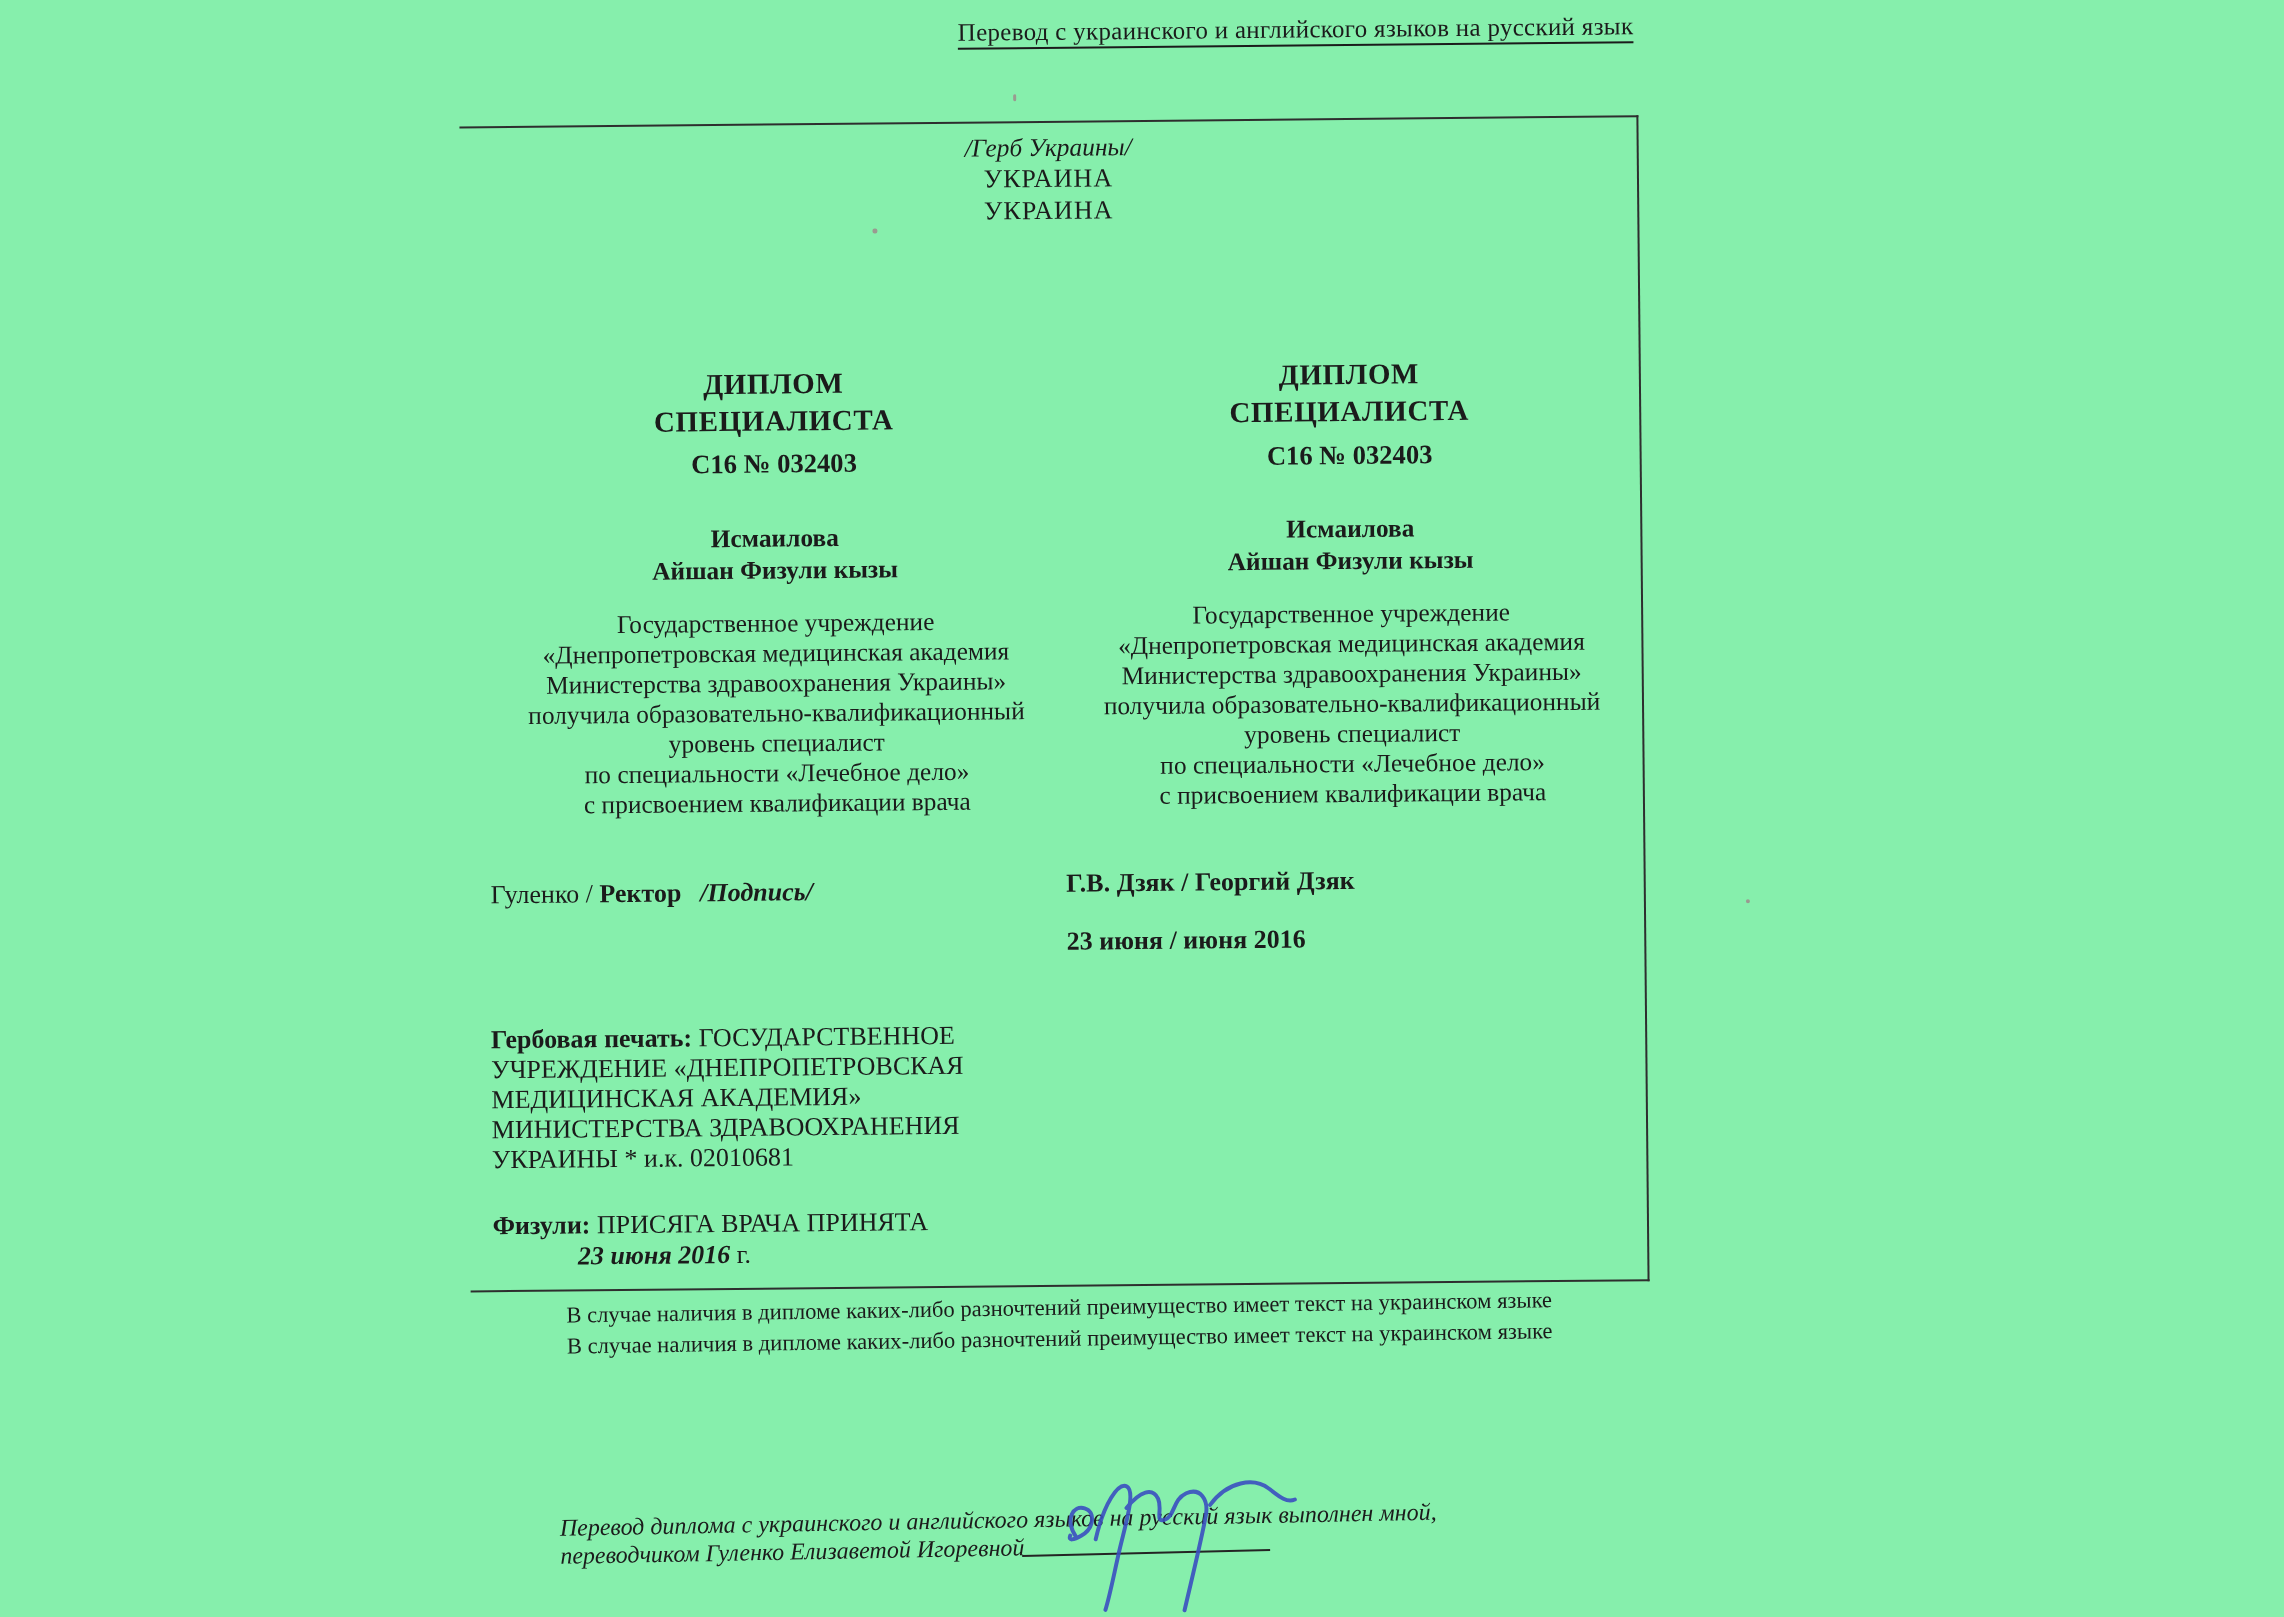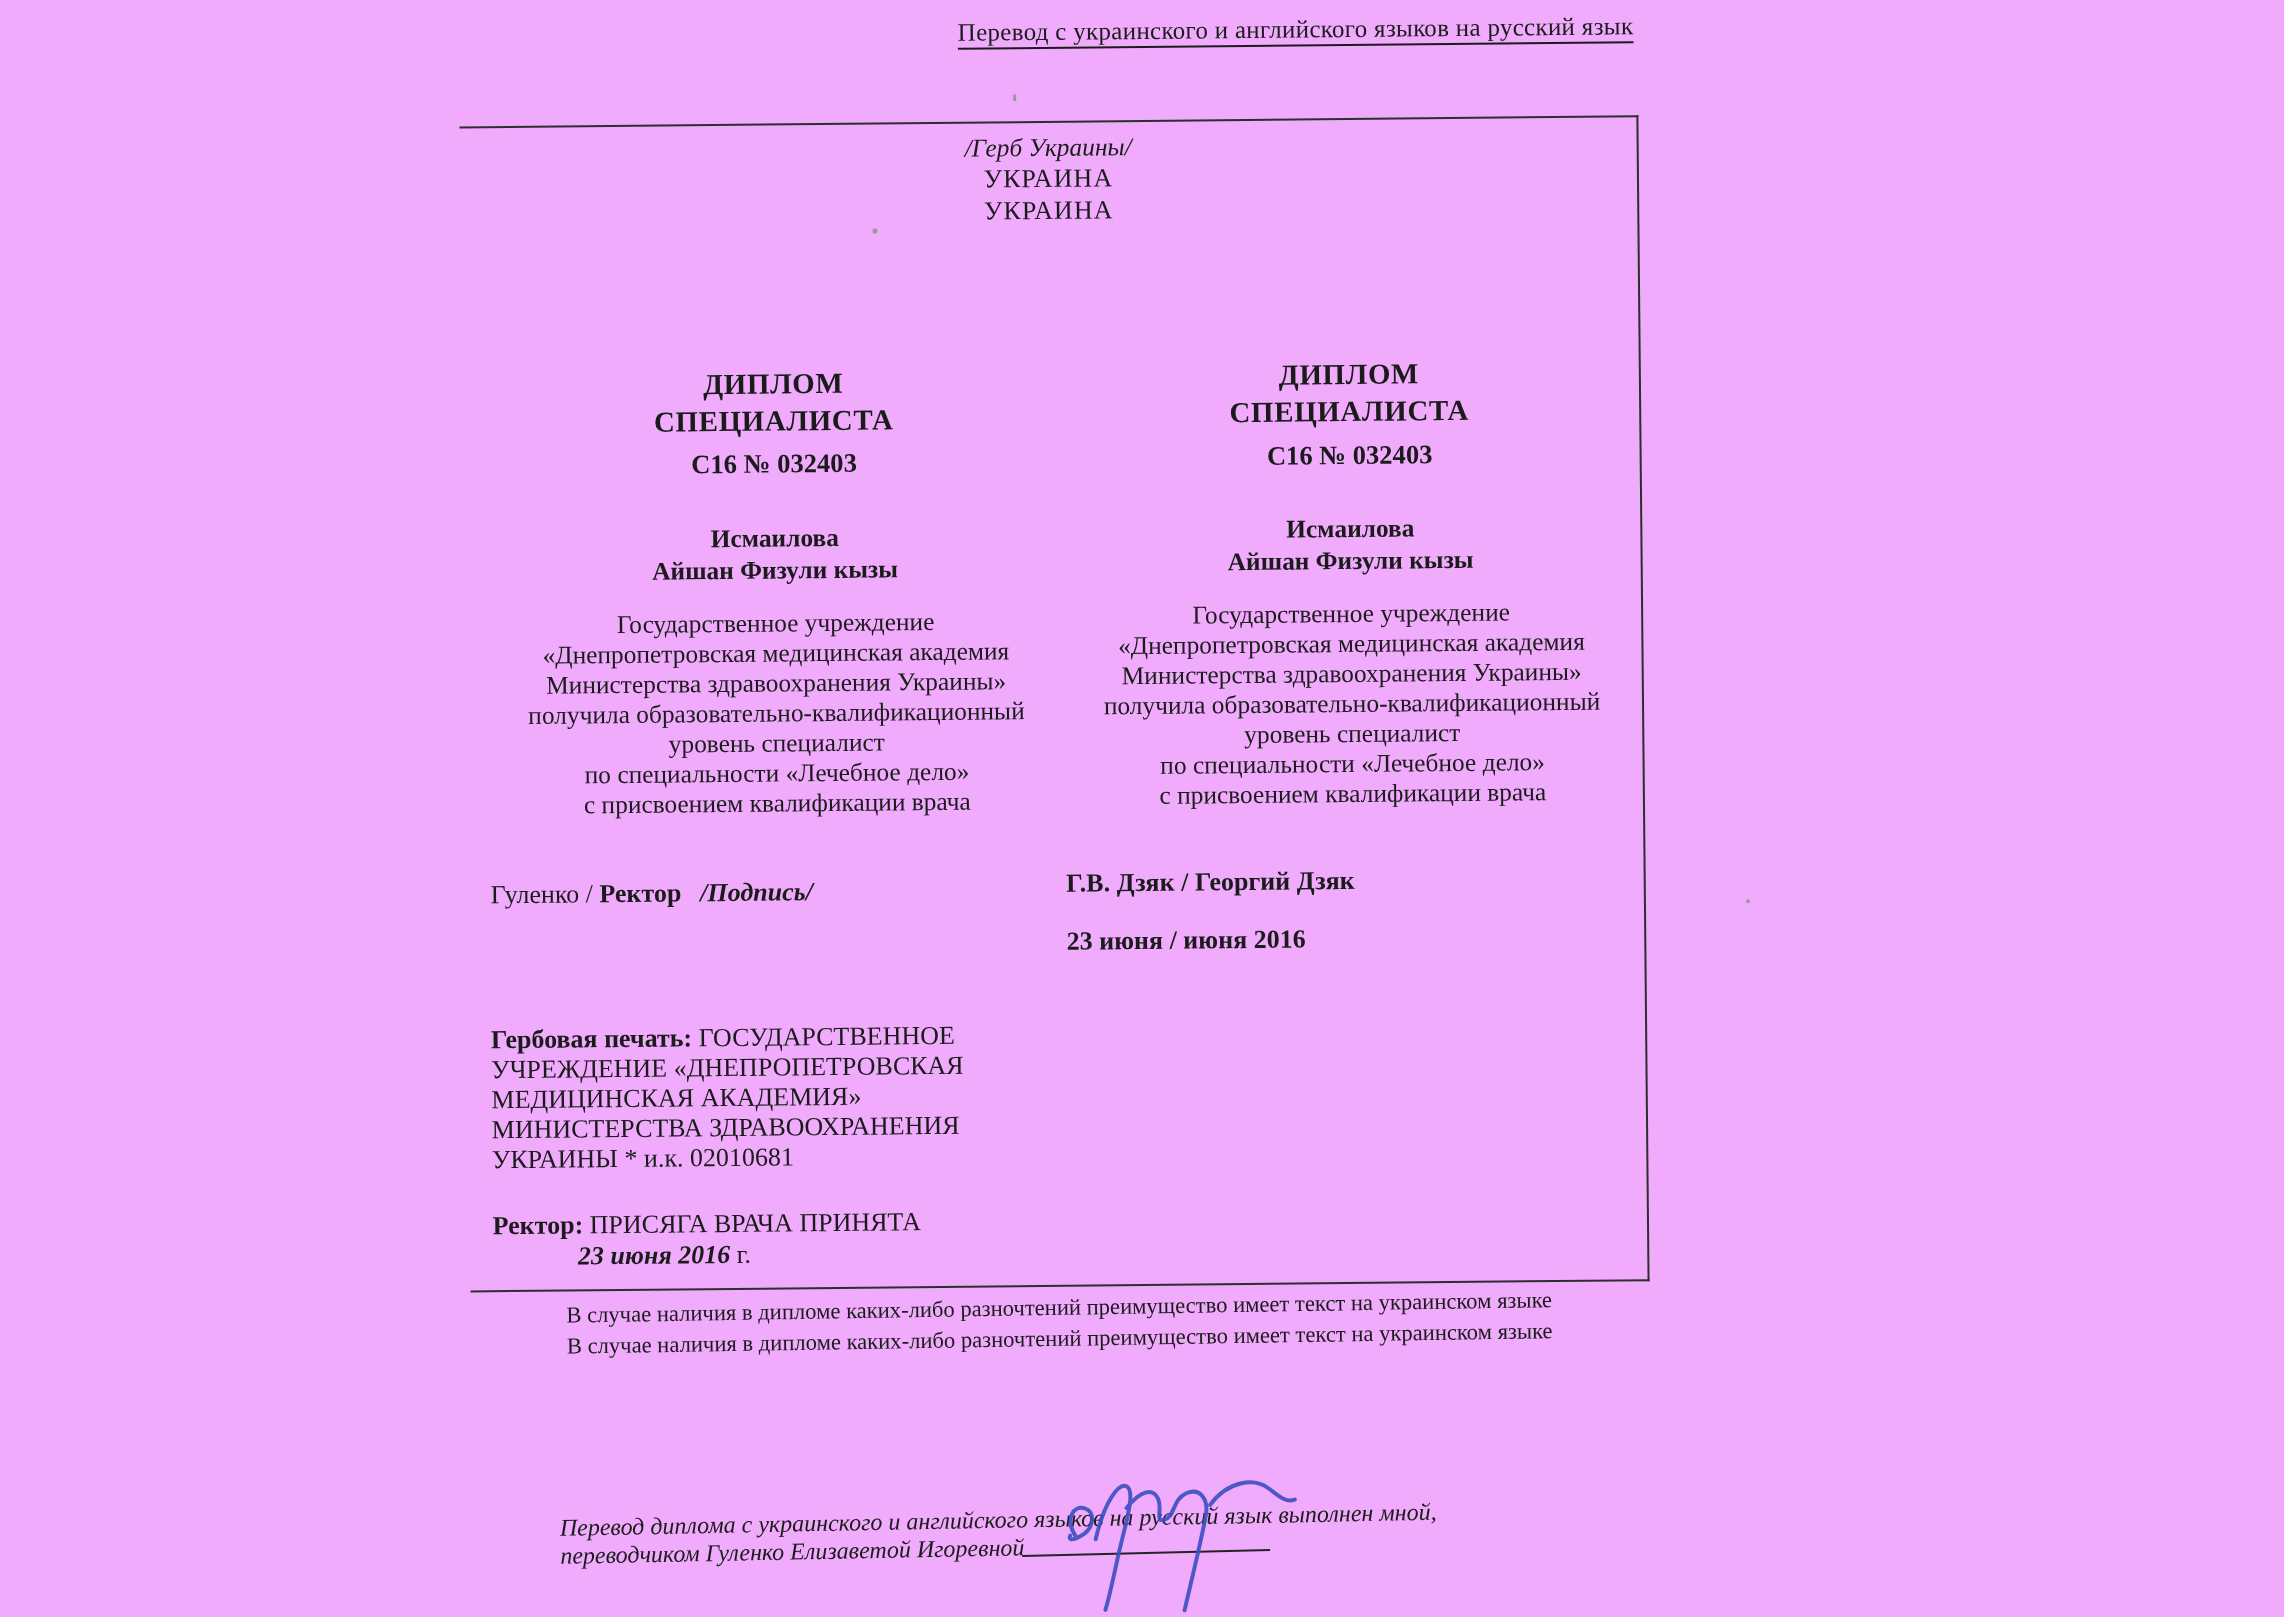--- a/index.html
+++ b/index.html
@@ -1,18 +1,18 @@
 <!DOCTYPE html>
 <html style="font-size:9px"><head>
 <meta charset="utf-8">
 <style>
   html,body{margin:0;padding:0;background:#e8e8e6;}
   .page{
     position:relative;width:2284px;height:1617px;overflow:hidden;
-    background:#f0abfc;color:#1b1b1b;
+    background:#86efac;color:#1b1b1b;
     font-family:"Liberation Serif","DejaVu Serif",serif;
   }
   .skew{position:absolute;inset:0;transform:rotate(-0.55deg);transform-origin:50% 50%;}
   .abs{position:absolute;}
   .center{text-align:center;}
   .b{font-weight:bold;}
   .bi{font-weight:bold;font-style:italic;}
 
   .header-line{
     left:927px;top:17px;width:752px;text-align:center;
@@ -103,21 +103,21 @@
             <span class="b">Гербовая печать:</span>
             <span>ГОСУДАРСТВЕННОЕ</span>
           </div>
           <div>УЧРЕЖДЕНИЕ «ДНЕПРОПЕТРОВСКАЯ</div>
           <div>МЕДИЦИНСКАЯ АКАДЕМИЯ»</div>
           <div>МИНИСТЕРСТВА ЗДРАВООХРАНЕНИЯ</div>
           <div>УКРАИНЫ * и.к. 02010681</div>
         </div>
         <div class="abs stamp" style="top:1082px;">
           <div>
-            <span class="b">Ректор:</span>
+            <span class="b">Физули:</span>
             <span>ПРИСЯГА ВРАЧА ПРИНЯТА</span>
           </div>
           <div class="l2">
             <span class="bi">23 июня 2016</span>
             <span>г.</span>
           </div>
         </div>
       </div>
 
       <div class="abs col col-right">

